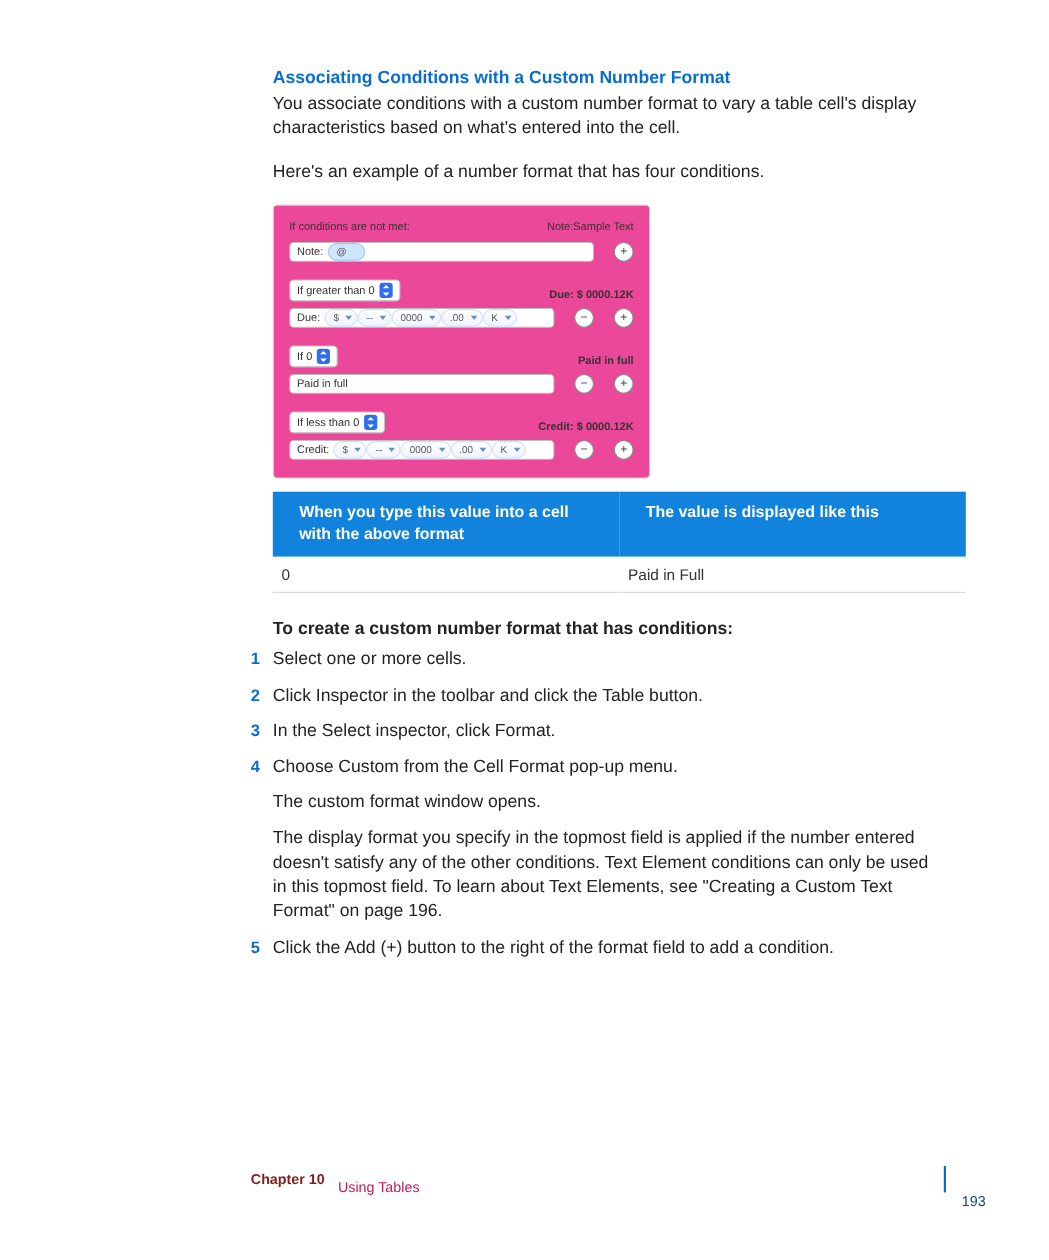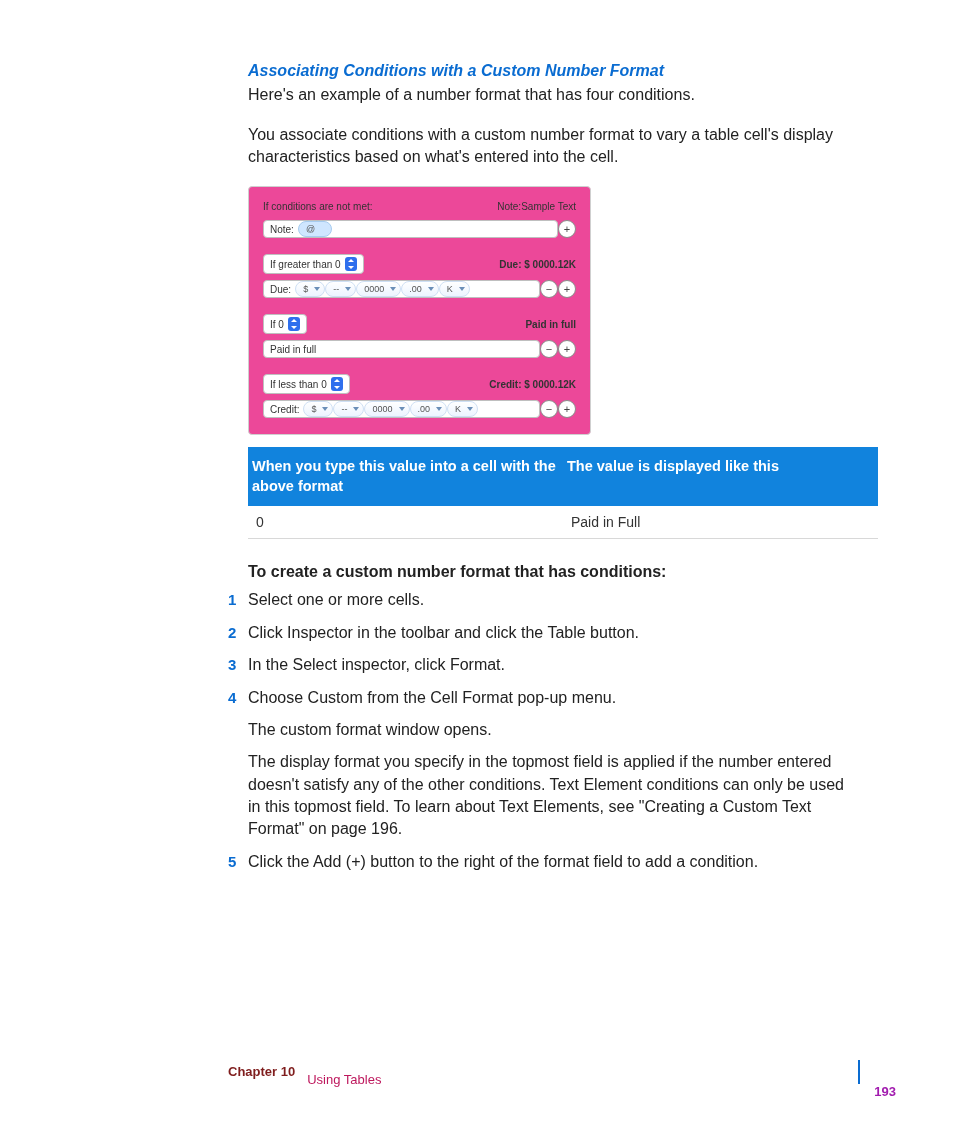--- a/index.html
+++ b/index.html
@@ -16,21 +16,20 @@
     height: 1145px;
     box-sizing: border-box;
     padding: 62px 108px 0 248px;
   }
 
   h3.section-title {
     margin: 0 0 4px 0;
     font-size: 16px;
     font-weight: 700;
     color: #0a6cd1;
-    font-style: italic;
   }
   p.body {
     margin: 0 0 18px 0;
     font-size: 16px;
     line-height: 1.38;
     color: #222;
   }
 
   
   .figure {
@@ -46,21 +45,21 @@
   }
   .fig-head {
     display: flex;
     justify-content: space-between;
     margin-bottom: 8px;
     font-size: 10px;
   }
   .fig-row {
     display: flex;
     align-items: center;
-    gap: 0;
+    gap: 18px;
     margin-bottom: 6px;
   }
   .fig-input {
     flex: 1;
     border: 1px solid #bfbfbf;
     border-radius: 4px;
     background: #fff;
     height: 18px;
     display: flex;
     align-items: center;
@@ -79,21 +78,21 @@
     font-size: 11px;
     line-height: 1;
     color: #444;
     background: #fff;
     flex: 0 0 auto;
   }
   .fig-sep { height: 10px; }
   .fig-cond-head {
     display: flex;
     justify-content: space-between;
-    align-items: center;
+    align-items: flex-end;
     margin-bottom: 6px;
   }
   .fig-select {
     display: inline-flex;
     align-items: center;
     height: 18px;
     border: 1px solid #bfbfbf;
     border-radius: 4px;
     background: #fff;
     padding: 0 6px;
@@ -151,21 +150,21 @@
     width: 630px;
     border-collapse: collapse;
     font-size: 14px;
     margin-bottom: 24px;
   }
   table.data thead th {
     background: #1183dd;
     color: #fff;
     text-align: left;
     font-weight: 700;
-    padding: 10px 4px;
+    padding: 10px 24px;
     font-size: 14.5px;
     line-height: 1.35;
     vertical-align: top;
   }
   table.data thead th:first-child { width: 50%; }
   table.data tbody td {
     padding: 8px 8px;
     border-bottom: 1px solid #d8d8d8;
     color: #333;
     font-size: 14px;
@@ -209,30 +208,30 @@
     right: 58px;
     bottom: 46px;
     display: flex;
     align-items: center;
     font-size: 13px;
   }
   .footer .chap-label { font-weight: 700; color:#7f1d1d; margin-right: 12px; }
   .footer .chap-title  { color: #be185d; margin-top: 16px; }
   .footer .spacer { flex: 1; }
   .footer .divider { width: 2px; height: 24px; background:#0a6cd1; margin: 0 14px; }
-  .footer .pagenum { font-weight: 700; color:#a21caf;margin-top:40px; }
+  .footer .pagenum { font-weight: 400; color:#0c4a6e;margin-top:40px; }
 </style>
 </head>
 <body>
 
 <div class="page">
 
   <h3 class="section-title">Associating Conditions with a Custom Number Format</h3>
+  <p class="body">You associate conditions with a custom number format to vary a table cell's display characteristics based on what's entered into the cell.</p>
   <p class="body">Here's an example of a number format that has four conditions.</p>
-  <p class="body">You associate conditions with a custom number format to vary a table cell's display characteristics based on what's entered into the cell.</p>
 
   <div class="figure">
     <div class="fig-head">
       <span>If conditions are not met:</span>
       <span>Note:Sample Text</span>
     </div>
     <div class="fig-row">
       <div class="fig-input">
         <span>Note:</span>
         <span style="width:4px"></span>

